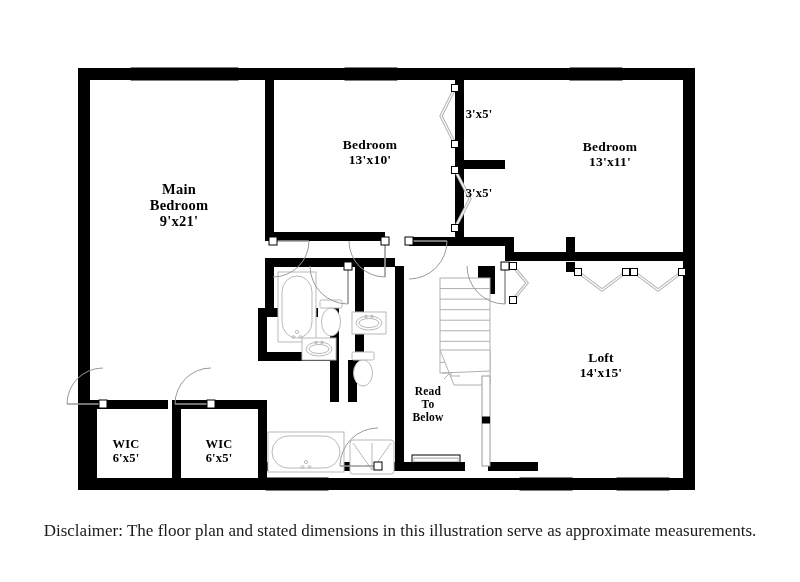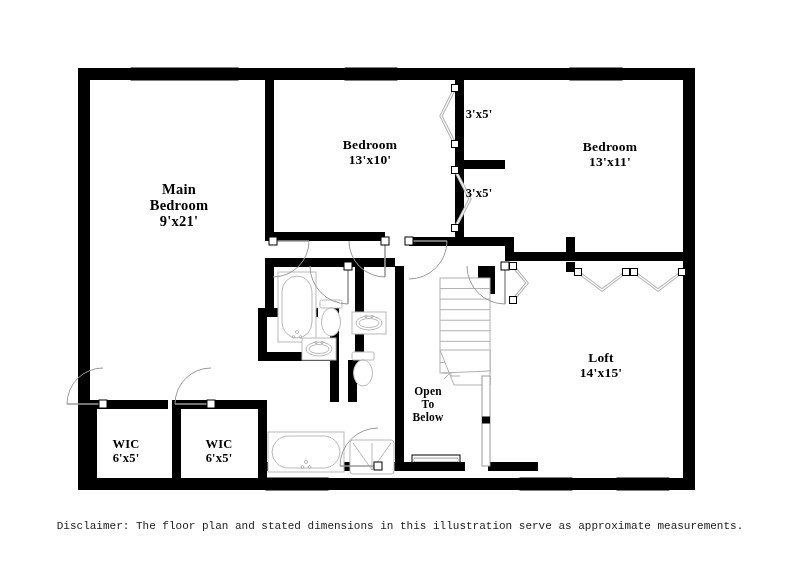--- a/index.html
+++ b/index.html
@@ -35,22 +35,22 @@
   .room-label.sz-lg { font-size: 14.5px; }
   .room-label.sz-md { font-size: 13.5px; }
   .room-label.sz-sm { font-size: 12.5px; }
   .room-label.sz-xs { font-size: 11.5px; }
   #disclaimer {
     position: absolute;
     left: 0;
     top: 518px;
     width: 800px;
     text-align: center;
-    font-family: Liberation Mono, monospace;
-    font-size: 11px;
+    font-family: Liberation Serif, serif;
+    font-size: 17px;
     line-height: 1.5;
     color: #1a1a1a;
   }
   #disclaimer .line { display: block; }
 </style>
 </head>
 <body>
 
 <svg id="plan-canvas" viewBox="0 0 800 582" xmlns="http://www.w3.org/2000/svg">
   <rect x="0" y="0" width="800" height="582" fill="#ffffff"></rect>
@@ -275,20 +275,20 @@
 13'x11'</div>
     <div class="room-label sz-md" style="left: 585px; top: 365px; margin-left: 16px;">Loft
 14'x15'</div>
     <div class="room-label sz-sm" style="left: 479px; top: 114px;">3'x5'</div>
     <div class="room-label sz-sm" style="left: 479px; top: 193px;">3'x5'</div>
     <div class="room-label sz-sm" style="left: 626px; top: 257px;">9'x2'</div>
     <div class="room-label sz-sm" style="left: 126px; top: 451px;">WIC
 6'x5'</div>
     <div class="room-label sz-sm" style="left: 219px; top: 451px;">WIC
 6'x5'</div>
-    <div class="room-label sz-xs" style="left: 428px; top: 404px;">Open
+    <div class="room-label sz-xs" style="left: 428px; top: 404px;">Read
 To
 Below</div>
   </div>
 
 <div id="disclaimer">
   <span class="line">Disclaimer: The floor plan and stated dimensions in this illustration serve as approximate measurements.</span>
 </div>
 
 </body></html>

